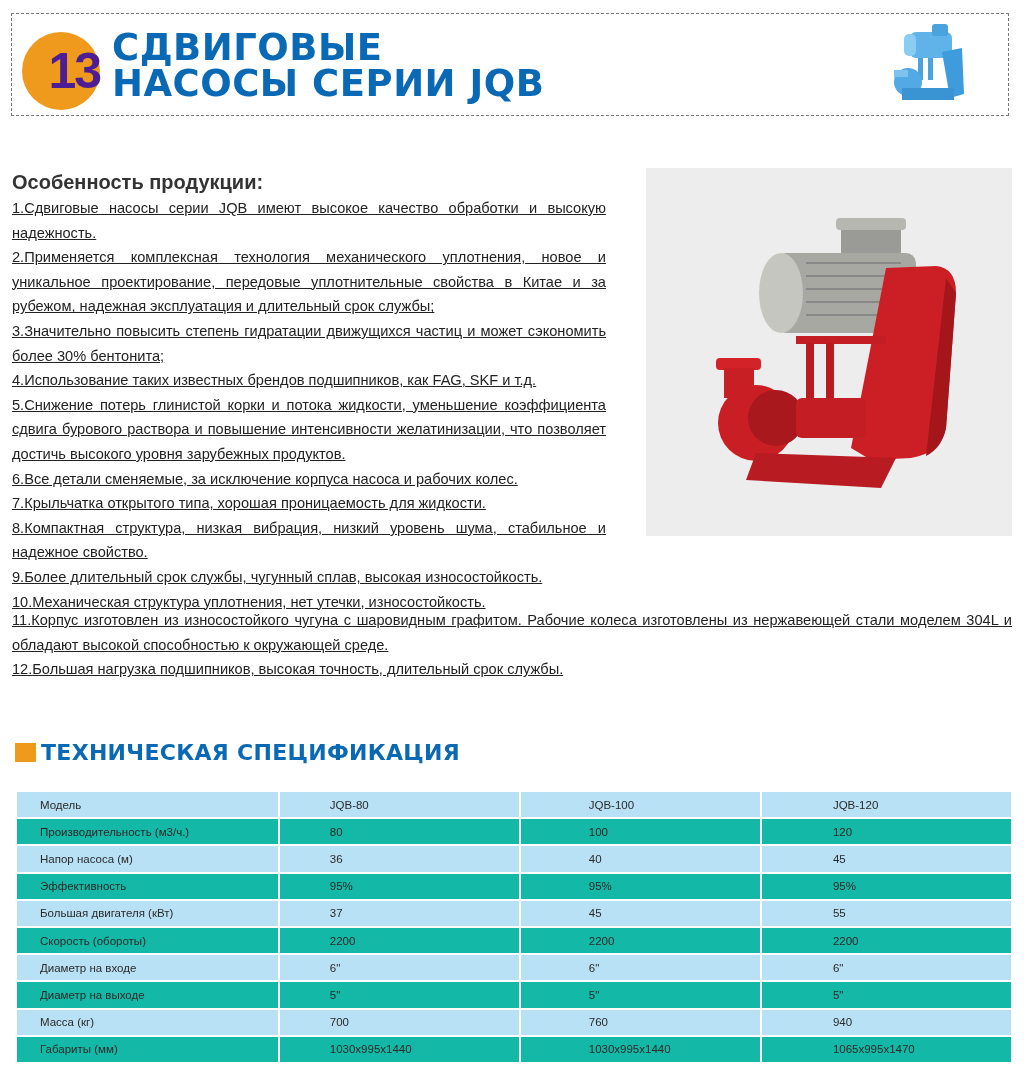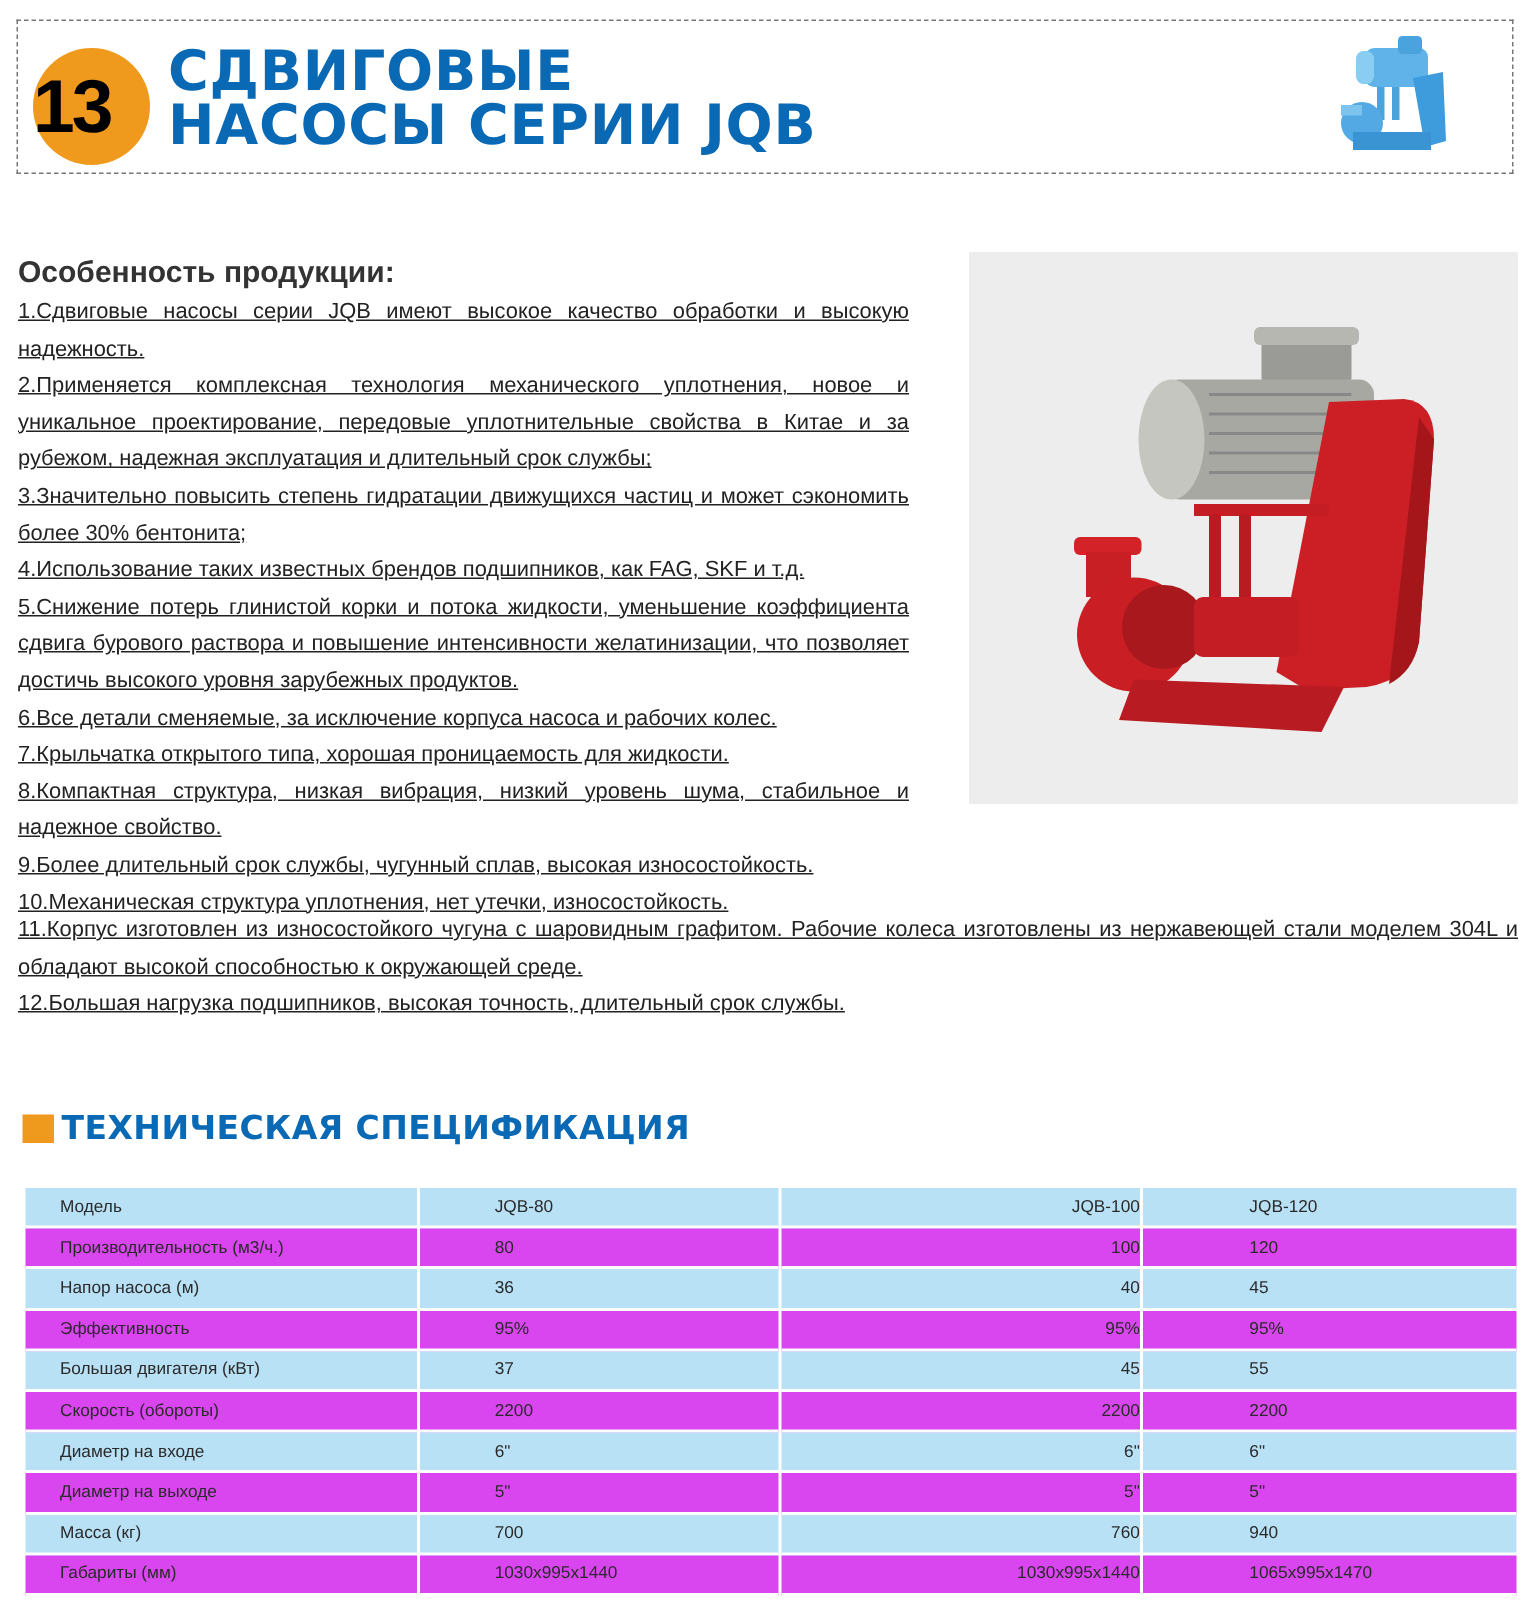--- a/index.html
+++ b/index.html
@@ -6,23 +6,23 @@
   html, body { width: 1024px; height: 1079px; background: #ffffff; overflow: hidden; }
   body { position: relative; font-family: "Liberation Sans", sans-serif; color: #222; }
 
   
   .header-box {
     position: absolute; left: 11px; top: 13px; width: 998px; height: 103px;
     border: 1.5px dashed #777;
   }
   .badge {
     position: absolute; left: 22px; top: 32px; width: 78px; height: 78px;
-    border-radius: 50%; background: #f09a1d; color: #000000;
+    border-radius: 50%; background: #f09a1d; color: #4c1d95;
     font-family: "Liberation Sans", sans-serif; font-weight: 700; font-size: 50px;
-    line-height: 78px; text-align: left; letter-spacing: -2px;
+    line-height: 78px; text-align: right; letter-spacing: -2px;
   }
   .title {
     position: absolute; left: 112px; top: 30px; color: #0a69b4;
     font-family: "DejaVu Sans", sans-serif; font-weight: 700; font-size: 37px;
     line-height: 36px; letter-spacing: 0.5px;
   }
   .title span { display: block; }
   .header-thumb {
     position: absolute; left: 880px; top: 18px; width: 95px; height: 90px;
   }
@@ -58,24 +58,24 @@
     position: absolute; left: 15px; top: 792px; width: 998px;
     border-collapse: separate; border-spacing: 2px 0;
     font-size: 11.5px; color: #2a2a2a;
   }
   table.spec td {
     height: 27.2px; padding: 0 0 0 23px; vertical-align: middle;
     border-bottom: 2px solid #fff;
   }
   table.spec td.c1 { width: 262px; margin-top: 48px; }
   table.spec td.c2 { width: 240px; padding-left: 50px; }
-  table.spec td.c3 { width: 240px; padding-left: 68px; text-align: right; }
+  table.spec td.c3 { width: 240px; padding-left: 68px; }
   table.spec td.c4 { width: 250px; padding-left: 71px; }
   tr.blue td { background: #b8e1f6; }
-  tr.grey td { background: #d946ef; }
+  tr.grey td { background: #14b8a6; }
 </style>
 </head>
 <body>
 
 <div class="header-box"></div>
 <div class="badge">13</div>
 <div class="title">
   <span>СДВИГОВЫЕ</span>
   <span>НАСОСЫ СЕРИИ JQB</span>
 </div>

